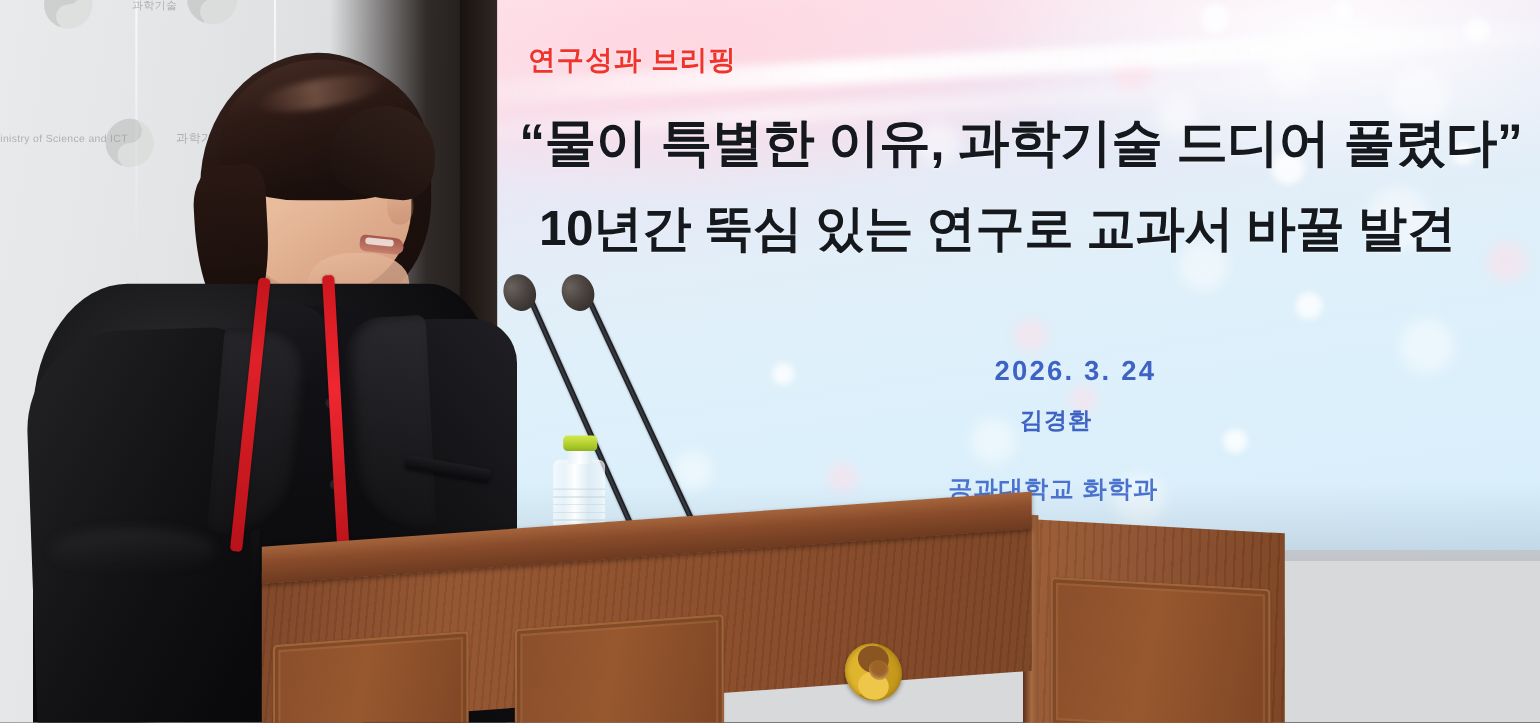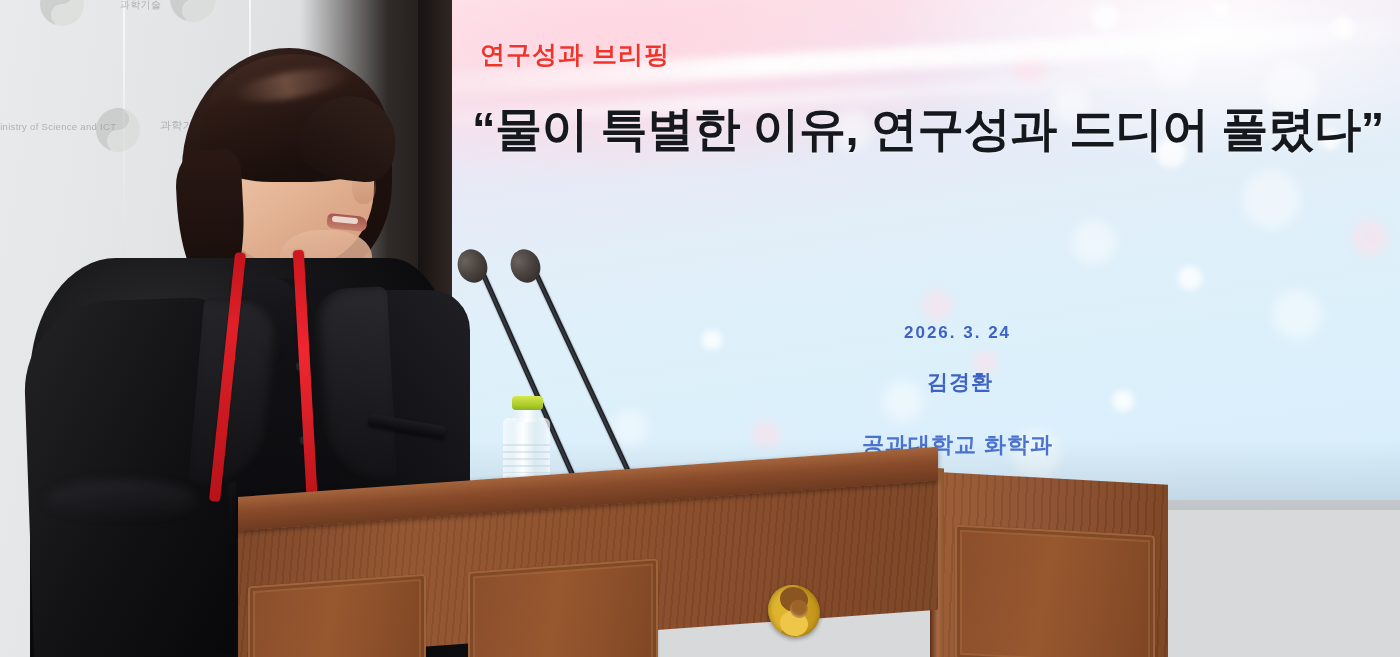--- a/index.html
+++ b/index.html
@@ -125,21 +125,21 @@
   .scr-subtitle{
     position:absolute; left:38px; top:188px;
     font-size:45px; font-weight:700; letter-spacing:-.5px;
     color:#15181c;
     white-space:nowrap;
     filter:blur(.3px);
     text-shadow:0 1px 2px rgba(255,255,255,.45);
   }
   .scr-date{
     position:absolute; left:452px; top:333px;
-    font-size:17px; font-weight:600; letter-spacing:2px;
+    font-size:25px; font-weight:600; letter-spacing:2px;
     color:#3f63c4;
     white-space:nowrap;
     filter:blur(.55px);
   }
   .scr-name{
     position:absolute; left:475px; top:378px;
     font-size:21px; font-weight:600; letter-spacing:1px;
     color:#3f63c4;
     white-space:nowrap;
     filter:blur(.55px);
@@ -505,21 +505,22 @@
     <div class="bokeh pinkish" style="left:900px;top:230px;width:36px;height:36px;"></div>
     <div class="bokeh soft" style="left:380px;top:120px;width:40px;height:40px;"></div>
     <div class="bokeh" style="left:250px;top:340px;width:20px;height:20px;"></div>
     <div class="bokeh soft" style="left:160px;top:420px;width:36px;height:36px;"></div>
     <div class="bokeh pinkish" style="left:300px;top:430px;width:28px;height:28px;"></div>
 
     <div class="streak"></div>
     <div class="streak2"></div>
 
     <div class="scr-kicker">연구성과 브리핑</div>
-    <div class="scr-title">“물이 특별한 이유, 연구성과 드디어 풀렸다”</div>
+    <div class="scr-title">“물이 특별한 이유, 과학기술 드디어 풀렸다”</div>
+    <div class="scr-subtitle">10년간 뚝심 있는 연구로 교과서 바꿀 발견</div>
     <div class="scr-date">2026. 3. 24</div>
     <div class="scr-name">김경환</div>
     <div class="scr-affil">공과대학교 화학과</div>
   </div>
 
   <div class="screen-shadow"></div>
 
   <div class="mic-stem" style="left:478px;top:268px;width:5px;height:290px;transform:rotate(-24deg);transform-origin:top center;"></div>
   <div class="mic-head" style="left:458px;top:249px;width:29px;height:34px;transform:rotate(-22deg);"></div>
 

